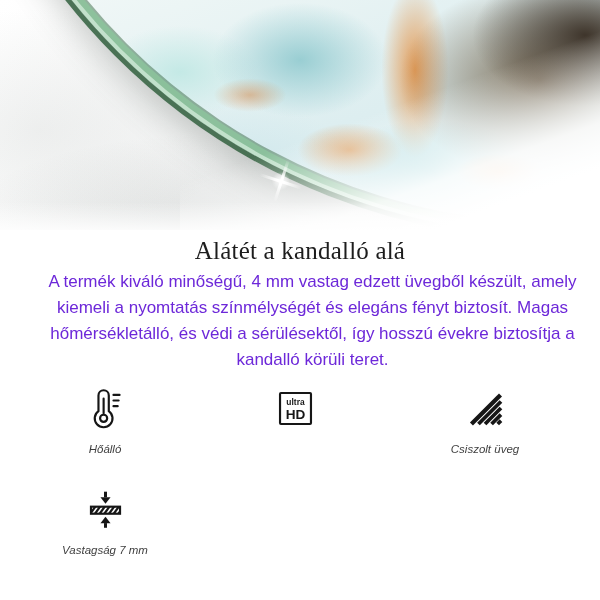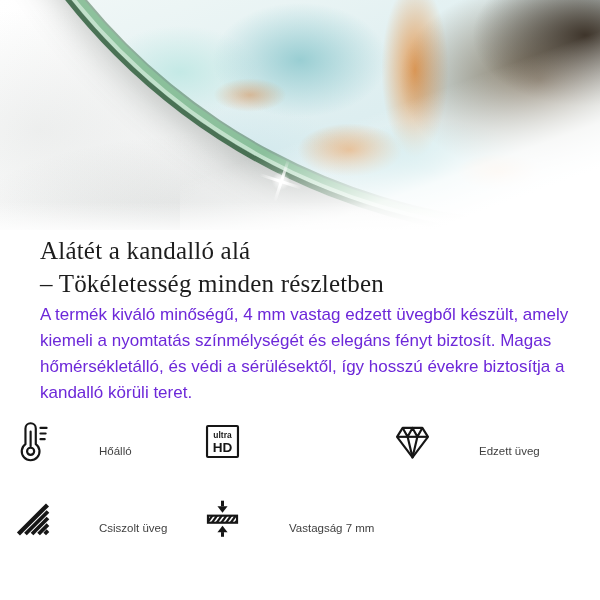--- a/index.html
+++ b/index.html
@@ -1,18 +1,18 @@
 <!DOCTYPE html>
 <html><head>
 <meta charset="utf-8">
 <style>
   * { margin:0; padding:0; box-sizing:content-box; }
   html,body { width:600px; height:600px; background:#fff; overflow:hidden; }
   body { font-family:"Liberation Sans", sans-serif; }
-  .stage { position:relative; width:600px; height:600px; background:#fff; }
+  .stage { position:relative; width:600px; height:600px; background:#fff;text-align:center; }
 
   
   .hero { position:relative; width:600px; height:230px; overflow:hidden; }
   .hero-bg { position:absolute; inset:0;
     background:
       radial-gradient(ellipse 380px 150px at 210px 236px, rgba(95,105,100,.17), transparent 68%),
       radial-gradient(ellipse 260px 170px at 40px 130px, rgba(130,140,135,.12), transparent 72%),
       linear-gradient(115deg, #ffffff 0%, #f2f3f3 55%, #ffffff 100%);
   }
   .marble { position:absolute; inset:0;
@@ -55,23 +55,23 @@
     background: radial-gradient(circle, rgba(255,255,255,1) 0%, rgba(255,255,255,.4) 45%, rgba(255,255,255,0) 72%); }
 
   
   .content { padding:4px 40px 0 40px; }
   .title { font-family:"Liberation Serif", serif; font-weight:400; color:#1d1d1d;
     font-size:25px; line-height:33px; letter-spacing:.2px; }
   .desc { margin-top:2px; width:545px; font-size:17px; line-height:26px; color:#6d28d9; }
 
   
   .features { margin:13px 0 0 -30px; display:grid; grid-template-columns:repeat(3,190px); row-gap:32px; }
-  .feature { display:flex; align-items:center;gap:44px; }
+  .feature { display:flex; flex-direction:column; align-items:center; }
   .feature svg { width:45px; height:45px; display:block; color:#161616; }
-  .feature-label { margin-top:19px; font-size:11.5px; color:#3f3f3f; white-space:nowrap; }
+  .feature-label { margin-top:12px; font-size:11.5px; color:#3f3f3f; white-space:nowrap;font-style:italic; }
   .ic-stroke { fill:none; stroke:currentColor; stroke-width:2.3; }
   .badge-text { font-family:"Liberation Sans", sans-serif; font-weight:bold; fill:#161616; }
 </style>
 </head>
 <body>
 
 <div class="stage">
 
   <div class="hero">
     <div class="hero-bg"></div>
@@ -80,21 +80,20 @@
     <div class="hero-fade-diag"></div>
     <div class="hero-fade-bottom"></div>
     <div class="sparkle">
       <span class="sparkle-core"></span>
     </div>
   </div>
 
   <div class="content">
     <h1 class="title">
       <div>Alátét a kandalló alá</div>
-      <div>– Tökéletesség minden részletben</div>
     </h1>
     <p class="desc">A termék kiváló minőségű, 4 mm vastag edzett üvegből készült, amely kiemeli a nyomtatás színmélységét és elegáns fényt biztosít. Magas hőmérsékletálló, és védi a sérülésektől, így hosszú évekre biztosítja a kandalló körüli teret.</p>
 
     <div class="features">
 
       <div class="feature">
         <svg viewBox="0 0 48 48">
           <path class="ic-stroke" stroke-linejoin="round" d="M16.5 10 a5.5 5.5 0 0 1 11 0 v16.8 a9.5 9.5 0 1 1 -11 0 Z"></path>
           <path class="ic-stroke" stroke-linecap="round" d="M22 13.5 V29"></path>
           <circle class="ic-stroke" cx="22" cy="34.5" r="3.8"></circle>
@@ -105,29 +104,20 @@
 
       <div class="feature">
         <svg viewBox="0 0 48 48">
           <rect class="ic-stroke" x="7.5" y="7.5" width="33" height="33" rx="1" stroke-width="2.6"></rect>
           <text class="badge-text" x="24" y="20.5" font-size="9" text-anchor="middle">ultra</text>
           <text class="badge-text" x="24" y="35" font-size="14.5" text-anchor="middle">HD</text>
         </svg>
       </div>
 
 
-      <div class="feature">
-        <svg viewBox="0 0 48 48">
-          <path class="ic-stroke" stroke-width="2.1" stroke-linejoin="round" d="M13.5 9.5 H34.5 L40.5 19 L24 41 L7.5 19 Z"></path>
-          <path class="ic-stroke" stroke-width="2.1" d="M7.5 19 H40.5"></path>
-          <path class="ic-stroke" stroke-width="2.1" stroke-linejoin="round" d="M13.5 9.5 L18.8 19 L24 9.5 L29.2 19 L34.5 9.5"></path>
-          <path class="ic-stroke" stroke-width="2.1" stroke-linejoin="round" d="M18.8 19 L24 41 L29.2 19"></path>
-        </svg>
-        <div class="feature-label">Edzett üveg</div>
-      </div>
 
       <div class="feature">
         <svg viewBox="0 0 48 48">
           <path stroke="currentColor" fill="none" stroke-width="4.6" d="M9 40.5 L40 9.5"></path>
           <path stroke="currentColor" fill="none" stroke-width="4" d="M16.5 40.5 L40.5 16.5"></path>
           <path stroke="currentColor" fill="none" stroke-width="4" d="M23.5 40.5 L40.5 23.5"></path>
           <path stroke="currentColor" fill="none" stroke-width="4" d="M30.5 40.5 L40.5 30.5"></path>
           <path stroke="currentColor" fill="none" stroke-width="4" d="M37 40.5 L40.5 37"></path>
         </svg>
         <div class="feature-label">Csiszolt üveg</div>

